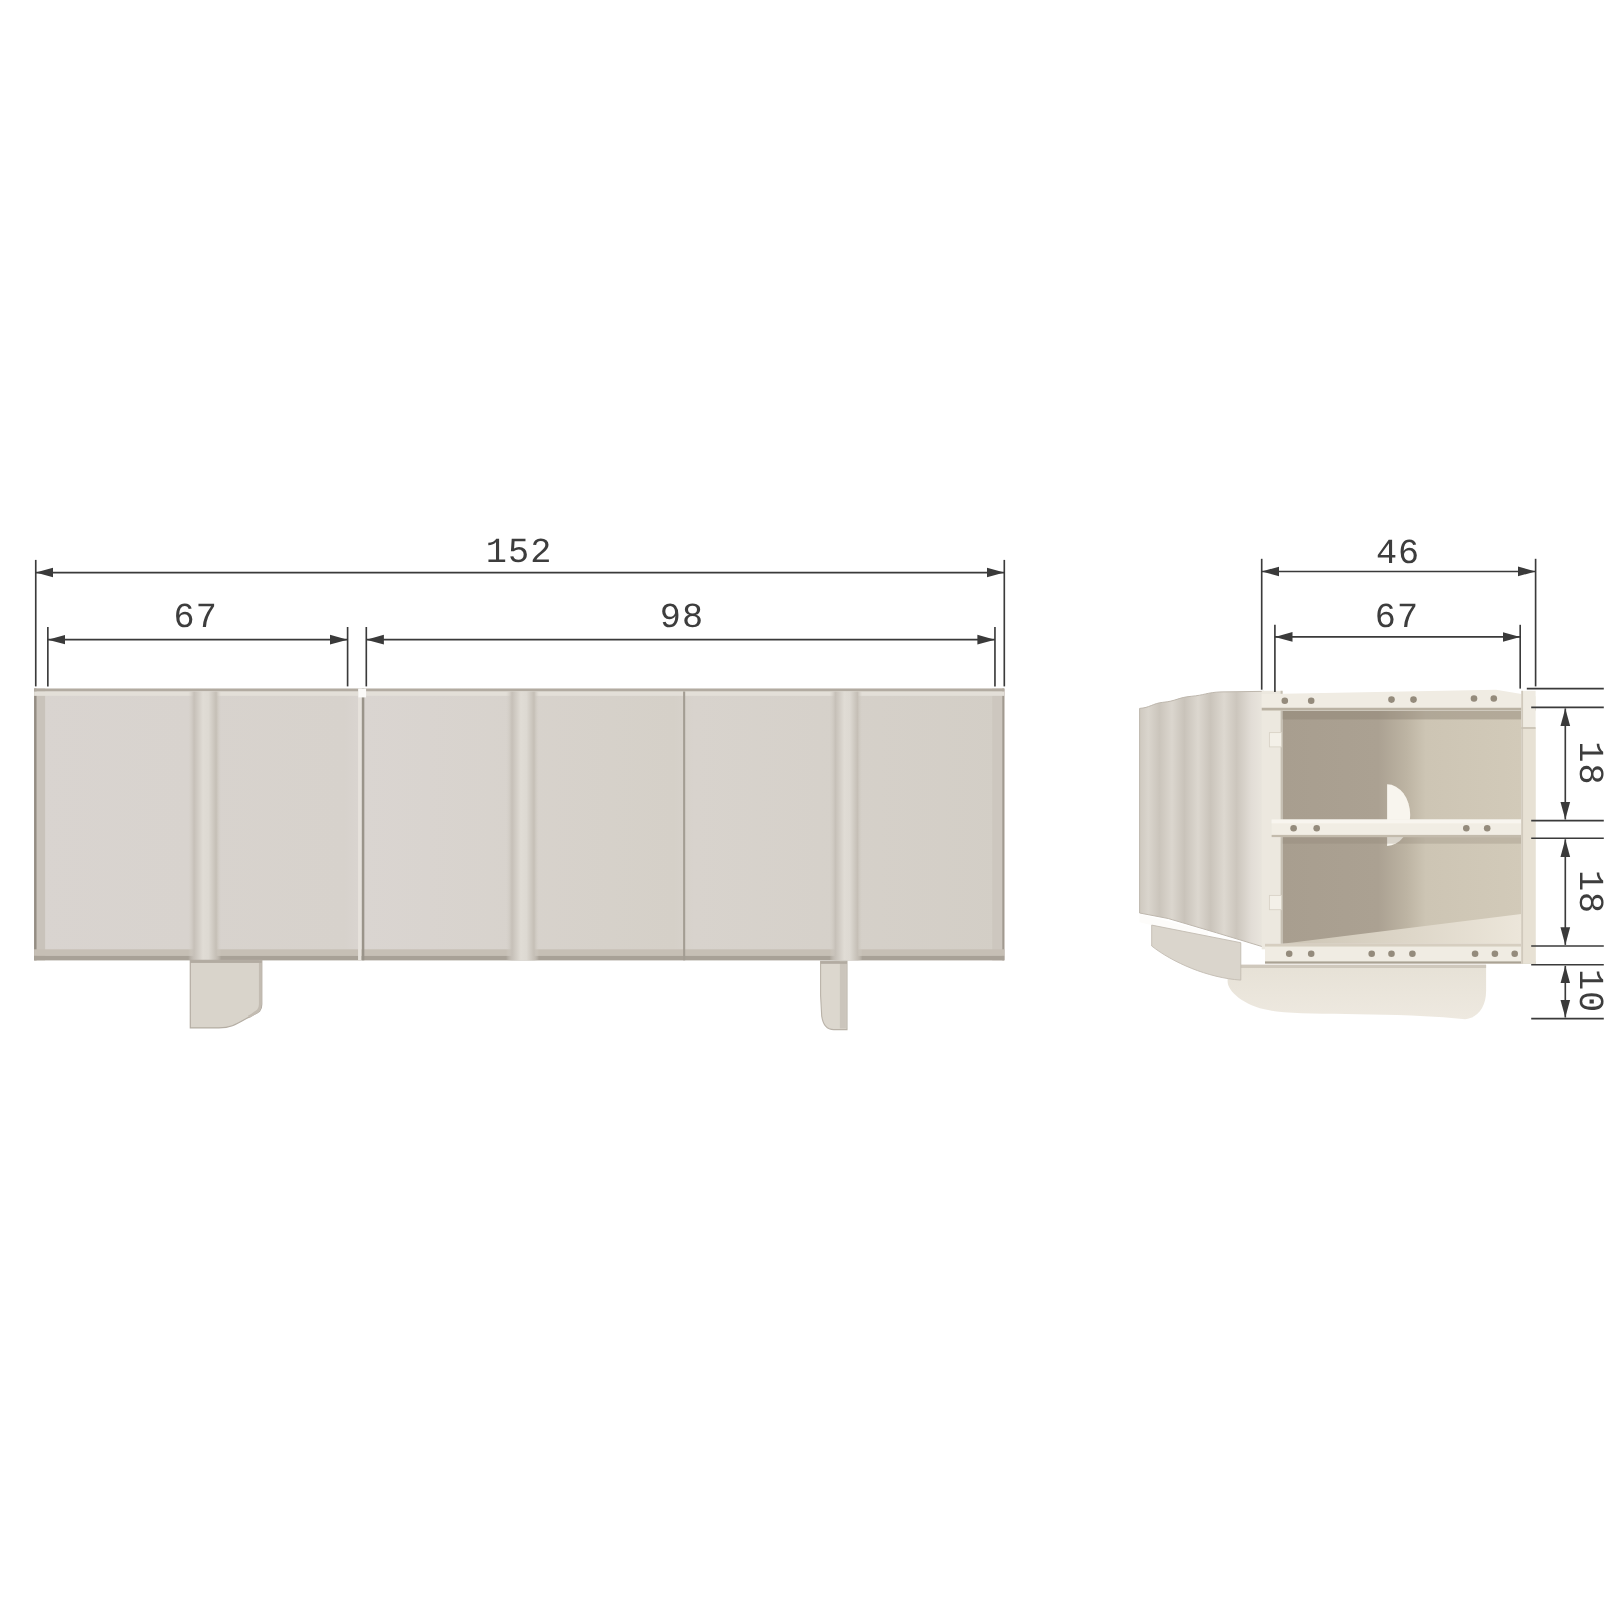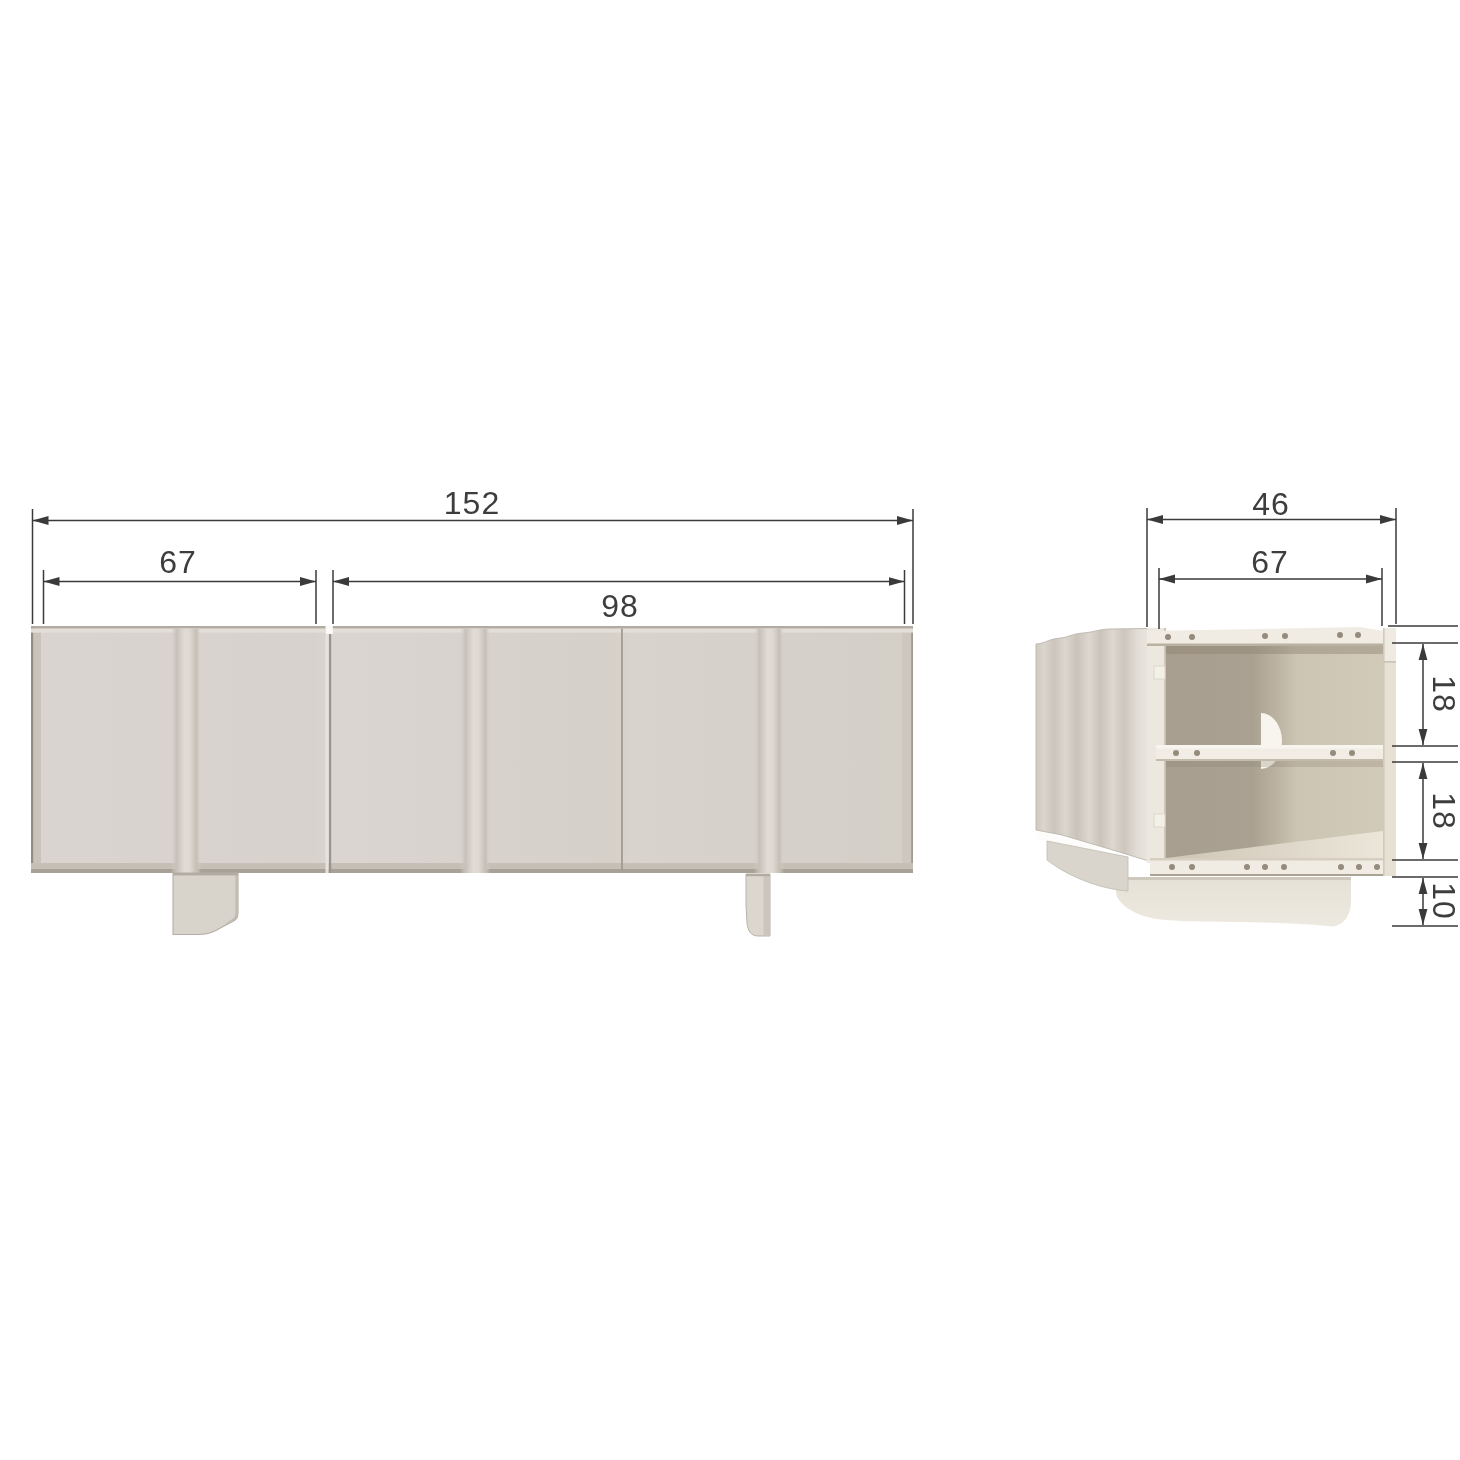--- a/index.html
+++ b/index.html
@@ -1,17 +1,17 @@
 <!DOCTYPE html>
 <html><head>
 <meta charset="utf-8">
 <style>
   html,body{margin:0;padding:0;background:#ffffff;}
   .canvas{position:relative;width:1460px;height:1460px;background:#ffffff;overflow:hidden;
-          font-family:Liberation Sans, sans-serif;}
+          font-family:Liberation Mono, monospace;}
   svg{position:absolute;left:0;top:0;}
   .dim-label{
     position:absolute;
     font-size:32px;
     color:#3d3d3d;
     letter-spacing:1px;
     white-space:nowrap;
     transform:translate(-50%,-50%);
     line-height:1;
   }
@@ -228,21 +228,21 @@
     <line x1="1423" y1="644" x2="1423" y2="745" marker-start="url(#arrStart)" marker-end="url(#arrEnd)"></line>
     <line x1="1423" y1="763" x2="1423" y2="859" marker-start="url(#arrStart)" marker-end="url(#arrEnd)"></line>
     <line x1="1423" y1="878" x2="1423" y2="925" marker-start="url(#arrStart)" marker-end="url(#arrEnd)"></line>
   </g>
 </svg>
 
 <span class="dim-label" style="left:472px;top:503px;">152</span>
 
 <span class="dim-label" style="left:178px;top:562px;">67</span>
 
-<span class="dim-label" style="left:620px;top:562px;margin-top:44px;">98</span>
+<span class="dim-label" style="left:620px;top:562px;">98</span>
 
 <span class="dim-label" style="left:1271px;top:504px;">46</span>
 
 <span class="dim-label" style="left:1270px;top:562px;">67</span>
 
 <span class="dim-label rot" style="left:1444px;top:694px;">18</span>
 
 <span class="dim-label rot" style="left:1444px;top:811px;">18</span>
 
 <span class="dim-label rot" style="left:1444px;top:901px;">10</span>

